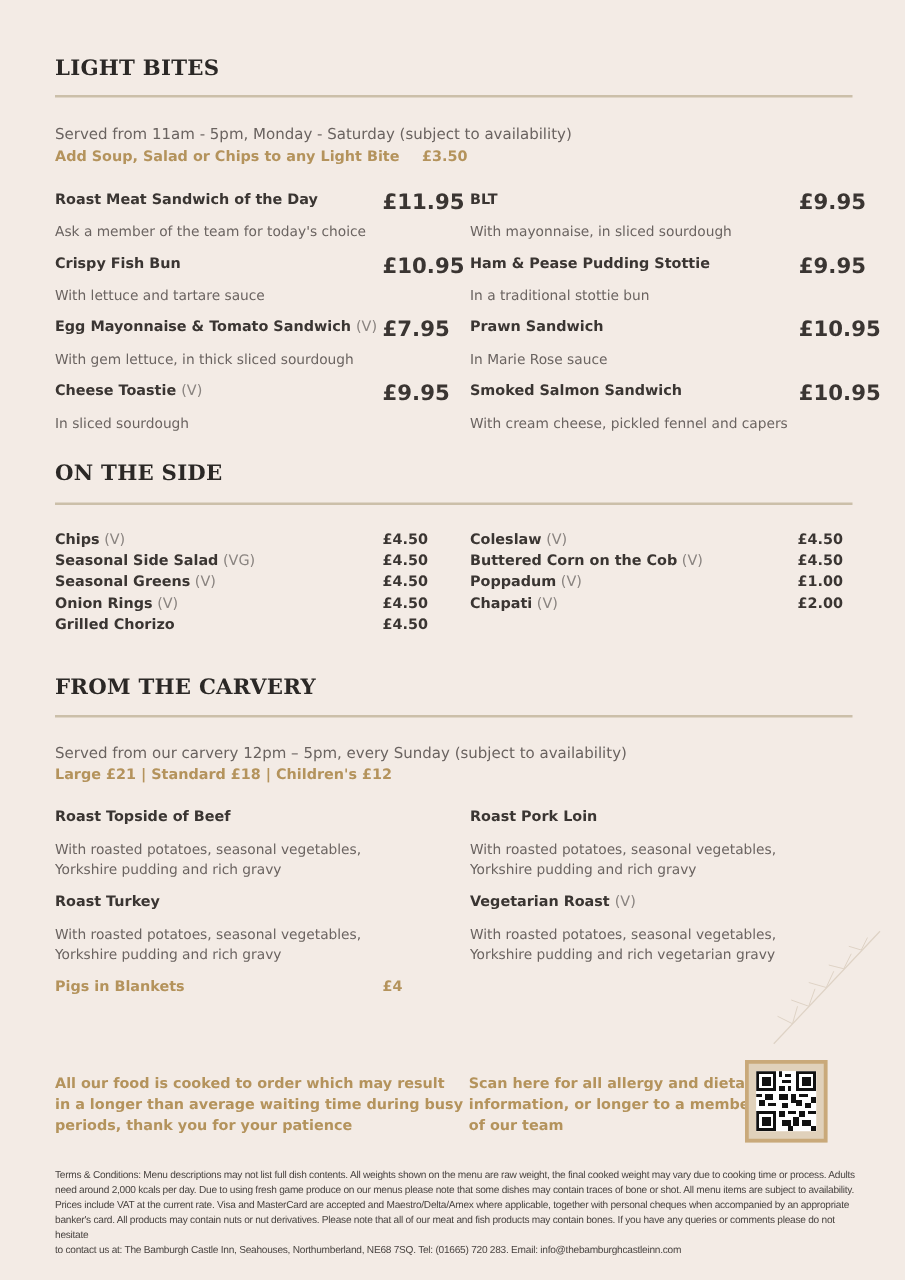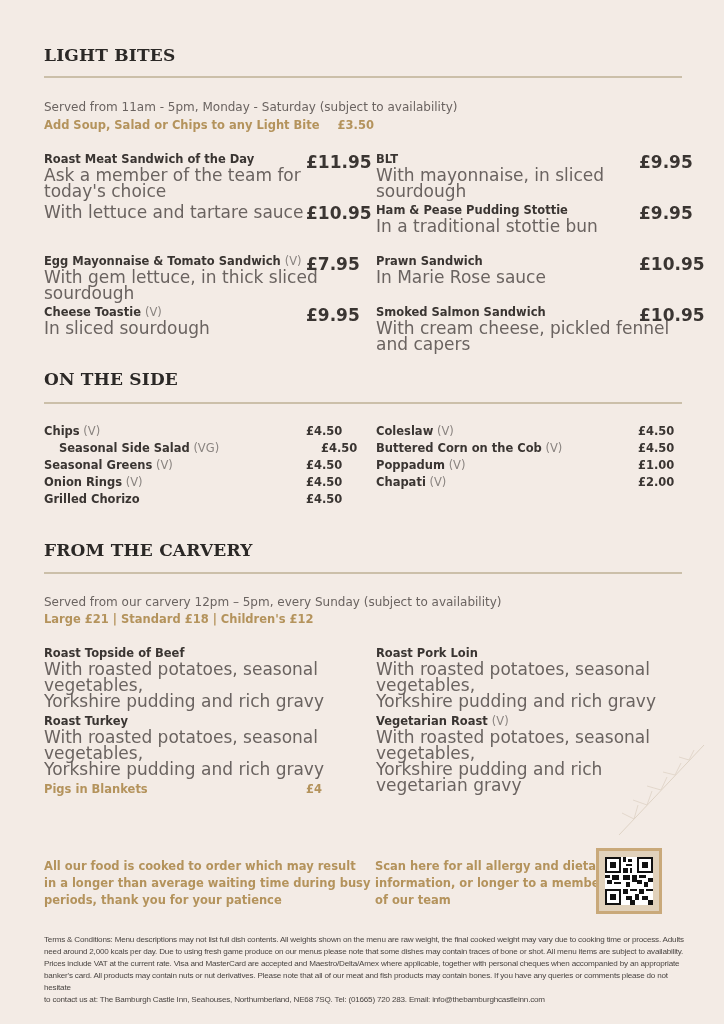--- a/index.html
+++ b/index.html
@@ -22,21 +22,21 @@
     background:#cbbfa9;
   }
   .intro {
     position:absolute; left:0; font-size:12px; color:#6a6360;
   }
   .accent { color:#b4935c; font-weight:bold; font-size:11.5px; position:absolute; left:0; }
   .accent .price { margin-left:18px;text-align:right; }
   .item { position:absolute; width:300px; }
   .item .name { font-weight:bold; font-size:11.5px; color:#3a3532; }
   .item .tag { font-weight:normal; color:#8a8480; }
-  .item .desc { font-size:17px; color:#6a6360; line-height:16px; margin-top:1px; }
+  .item .desc { font-size:11px; color:#6a6360; line-height:16px; margin-top:12px; }
   .item .price { position:absolute; top:0; font-weight:bold; font-size:17px; color:#3a3532; }
   .side-row { position:absolute; font-size:11.5px; }
   .side-row .name { font-weight:bold; color:#3a3532; }
   .side-row .tag { color:#8a8480; }
   .side-row .price { position:absolute; top:0; font-weight:bold; color:#3a3532; }
   .note { position:absolute; font-size:11.5px; line-height:17px; color:#b4935c;font-weight:bold; }
   .qr-frame {
     position:absolute; left:552px; top:848px; width:66px; height:66px;
     border:3px solid #c9a97a; background:#e0d1bb; box-sizing:border-box;
     display:flex; align-items:center; justify-content:center;
@@ -67,20 +67,21 @@
     <div class="price" style="left:262px">£11.95</div>
     <div class="desc">Ask a member of the team for today's choice</div>
   </div>
   <div class="item" style="left:332px;top:152px">
     <div class="name"><span>BLT</span></div>
     <div class="price" style="left:263px">£9.95</div>
     <div class="desc">With mayonnaise, in sliced sourdough</div>
   </div>
 
   <div class="item" style="left:0;top:203px">
+    <div class="name"><span>Crispy Fish Bun</span></div>
     <div class="price" style="left:262px">£10.95</div>
     <div class="desc">With lettuce and tartare sauce</div>
   </div>
   <div class="item" style="left:332px;top:203px">
     <div class="name"><span>Ham &amp; Pease Pudding Stottie</span></div>
     <div class="price" style="left:263px">£9.95</div>
     <div class="desc">In a traditional stottie bun</div>
   </div>
 
   <div class="item" style="left:0;top:254px">
@@ -102,21 +103,21 @@
   <div class="item" style="left:332px;top:305px;width:320px">
     <div class="name"><span>Smoked Salmon Sandwich</span></div>
     <div class="price" style="left:263px">£10.95</div>
     <div class="desc">With cream cheese, pickled fennel and capers</div>
   </div>
 
   <h2 class="section-title" style="top:369px">ON THE SIDE</h2>
   <div class="rule" style="top:402px"></div>
 
   <div class="side-row" style="left:0;top:424px;width:300px"><span class="name">Chips</span> <span class="tag">(V)</span><span class="price" style="left:262px">£4.50</span></div>
-  <div class="side-row" style="left:15px;top:441px;width:300px"><span class="name">Seasonal Side Salad</span> <span class="tag">(VG)</span><span class="price" style="left:262px">£4.50</span></div>
+  <div class="side-row" style="left:0;top:441px;width:300px"><span class="name">Seasonal Side Salad</span> <span class="tag">(VG)</span><span class="price" style="left:262px">£4.50</span></div>
   <div class="side-row" style="left:0;top:458px;width:300px"><span class="name">Seasonal Greens</span> <span class="tag">(V)</span><span class="price" style="left:262px">£4.50</span></div>
   <div class="side-row" style="left:0;top:475px;width:300px"><span class="name">Onion Rings</span> <span class="tag">(V)</span><span class="price" style="left:262px">£4.50</span></div>
   <div class="side-row" style="left:0;top:492px;width:300px"><span class="name">Grilled Chorizo</span><span class="price" style="left:262px">£4.50</span></div>
 
   <div class="side-row" style="left:332px;top:424px;width:300px"><span class="name">Coleslaw</span> <span class="tag">(V)</span><span class="price" style="left:262px">£4.50</span></div>
   <div class="side-row" style="left:332px;top:441px;width:300px"><span class="name">Buttered Corn on the Cob</span> <span class="tag">(V)</span><span class="price" style="left:262px">£4.50</span></div>
   <div class="side-row" style="left:332px;top:458px;width:300px"><span class="name">Poppadum</span> <span class="tag">(V)</span><span class="price" style="left:262px">£1.00</span></div>
   <div class="side-row" style="left:332px;top:475px;width:300px"><span class="name">Chapati</span> <span class="tag">(V)</span><span class="price" style="left:262px">£2.00</span></div>
 
   <h2 class="section-title" style="top:540px">FROM THE CARVERY</h2>

